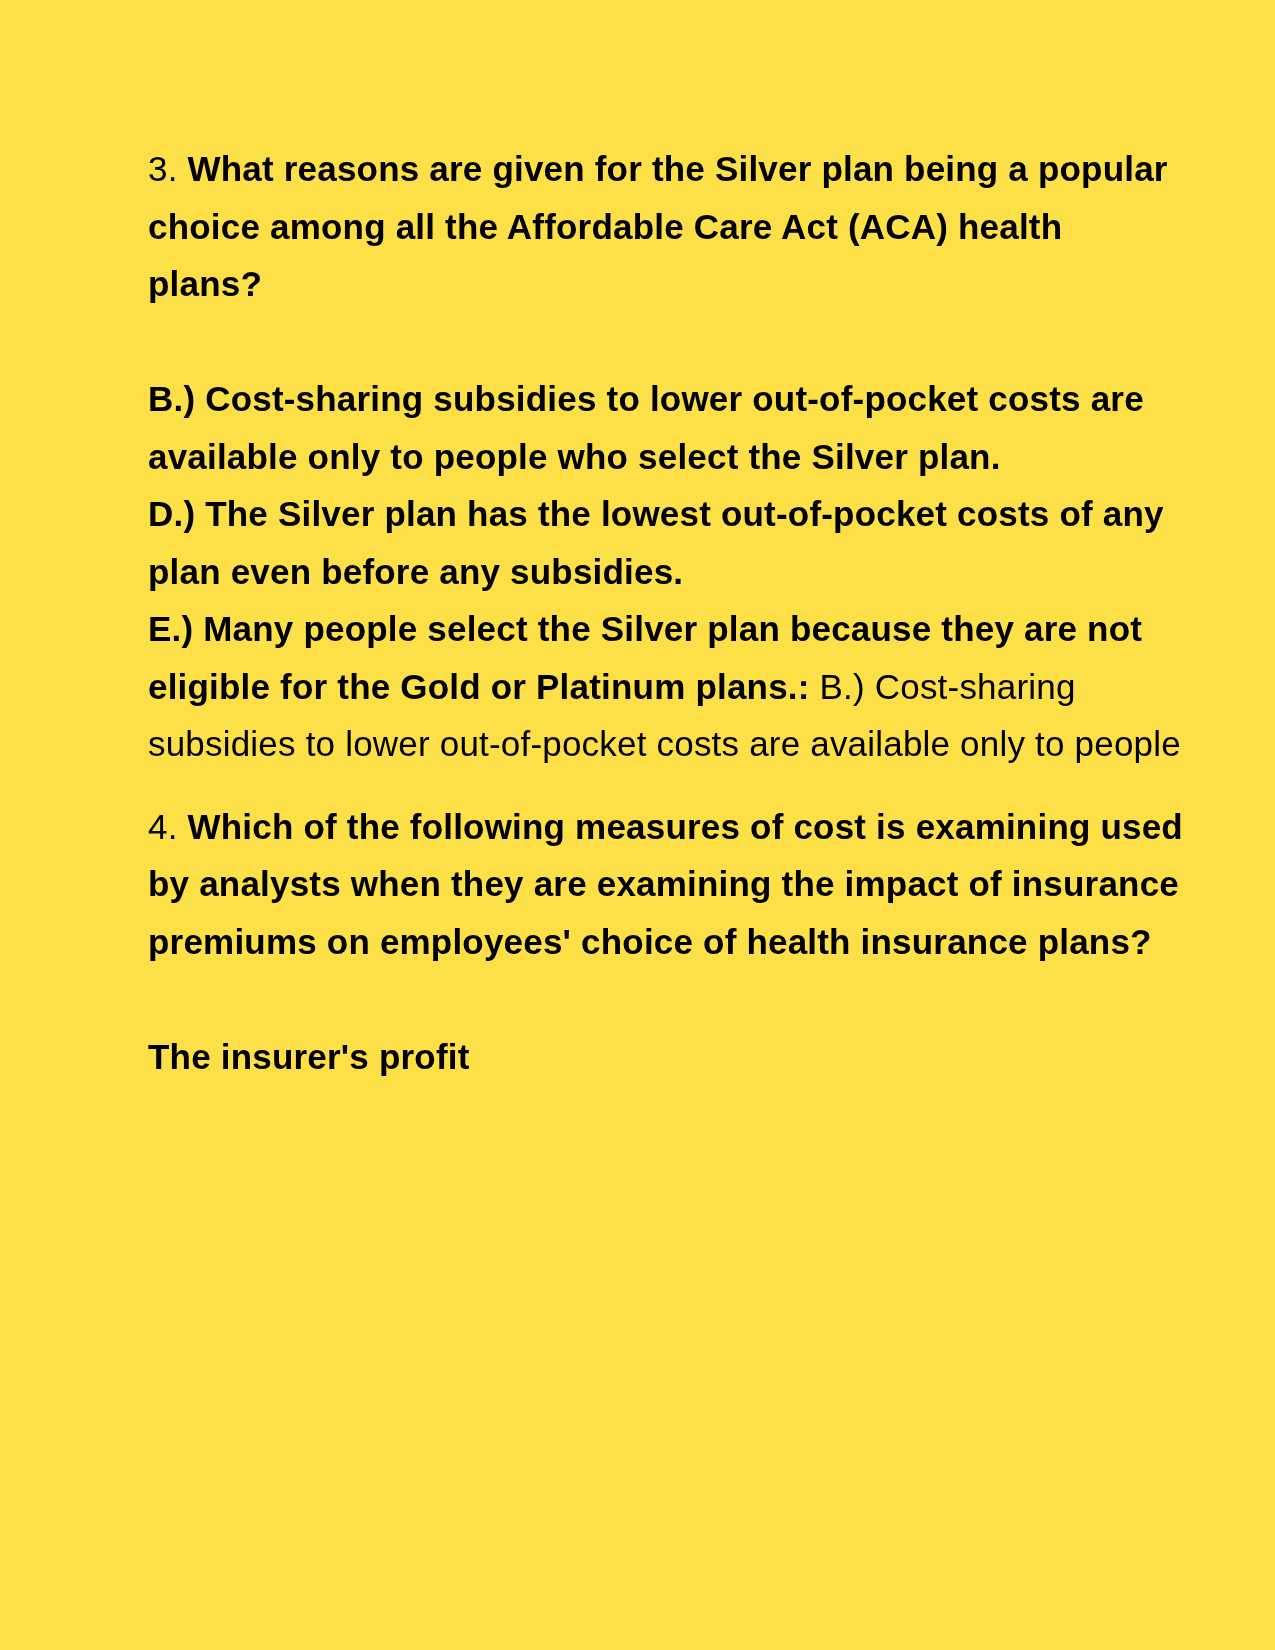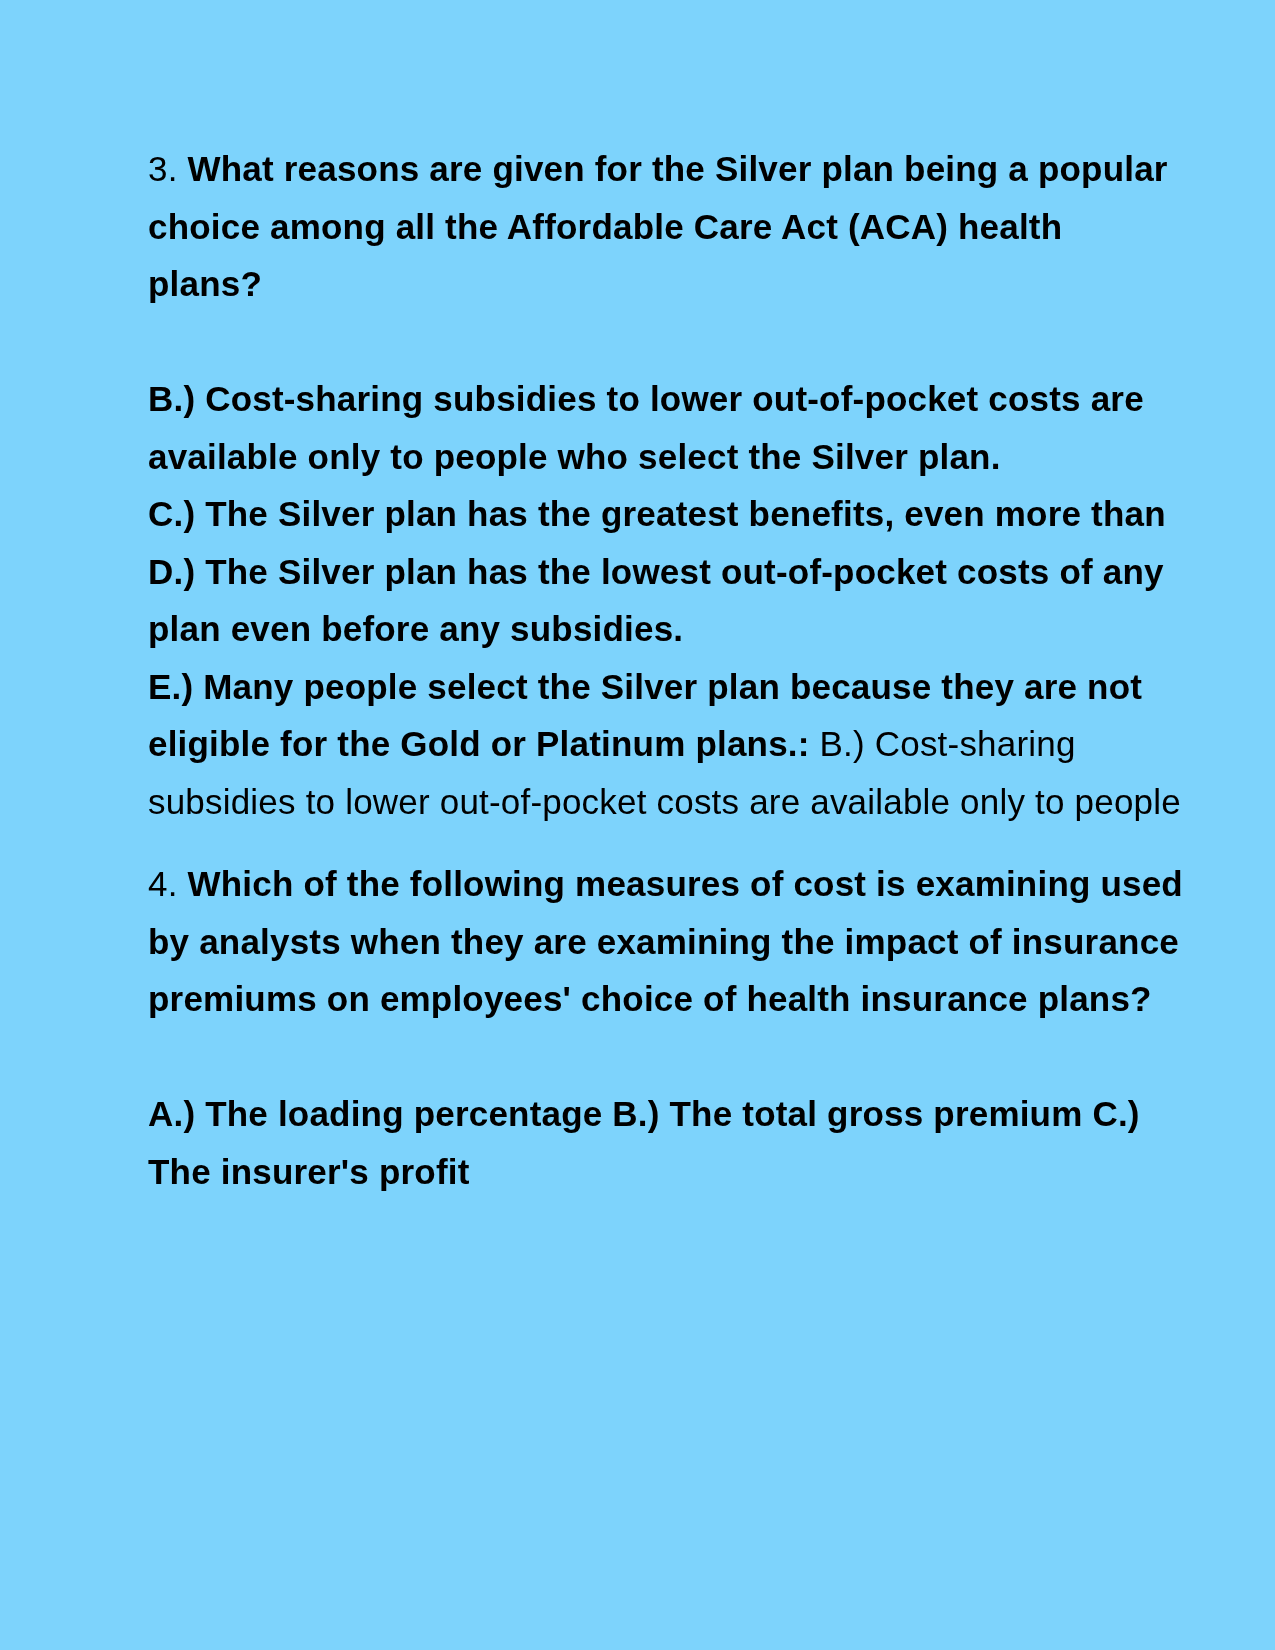--- a/index.html
+++ b/index.html
@@ -26,42 +26,40 @@
     line-height: 57.5px;
     white-space: pre;
     letter-spacing: 0.2px;
   }
   .seg-bold { font-weight: 700; }
   .seg-regular { font-weight: 400; }
 </style>
 </head>
 <body>
 
-<main class="page" style="background: #7dd3fc; color: rgb(0, 0, 0);">
+<main class="page" style="background: #fde047; color: rgb(0, 0, 0);">
   <div id="doc">
       <div class="block">
         <div class="line"><span class="seg-regular">3. </span><span class="seg-bold">What reasons are given for the Silver plan being a popular</span></div>
         <div class="line"><span class="seg-bold">choice among all the Affordable Care Act (ACA) health</span></div>
         <div class="line"><span class="seg-bold">plans?</span></div>
       </div>
       <div class="spacer"></div>
       <div class="block">
         <div class="line"><span class="seg-bold">B.) Cost-sharing subsidies to lower out-of-pocket costs are</span></div>
         <div class="line"><span class="seg-bold">available only to people who select the Silver plan.</span></div>
-        <div class="line"><span class="seg-bold">C.) The Silver plan has the greatest benefits, even more than</span></div>
         <div class="line"><span class="seg-bold">D.) The Silver plan has the lowest out-of-pocket costs of any</span></div>
         <div class="line"><span class="seg-bold">plan even before any subsidies.</span></div>
         <div class="line"><span class="seg-bold">E.) Many people select the Silver plan because they are not</span></div>
         <div class="line"><span class="seg-bold">eligible for the Gold or Platinum plans.:</span><span class="seg-regular"> B.) Cost-sharing</span></div>
         <div class="line"><span class="seg-regular">subsidies to lower out-of-pocket costs are available only to people</span></div>
       </div>
       <div class="block gap-paragraph">
         <div class="line"><span class="seg-regular">4. </span><span class="seg-bold">Which of the following measures of cost is examining used</span></div>
         <div class="line"><span class="seg-bold">by analysts when they are examining the impact of insurance</span></div>
         <div class="line"><span class="seg-bold">premiums on employees' choice of health insurance plans?</span></div>
       </div>
       <div class="spacer"></div>
       <div class="block">
-        <div class="line"><span class="seg-bold">A.) The loading percentage B.) The total gross premium C.)</span></div>
         <div class="line"><span class="seg-bold">The insurer's profit</span></div>
       </div>
     </div>
 </main>
 
 </body></html>

